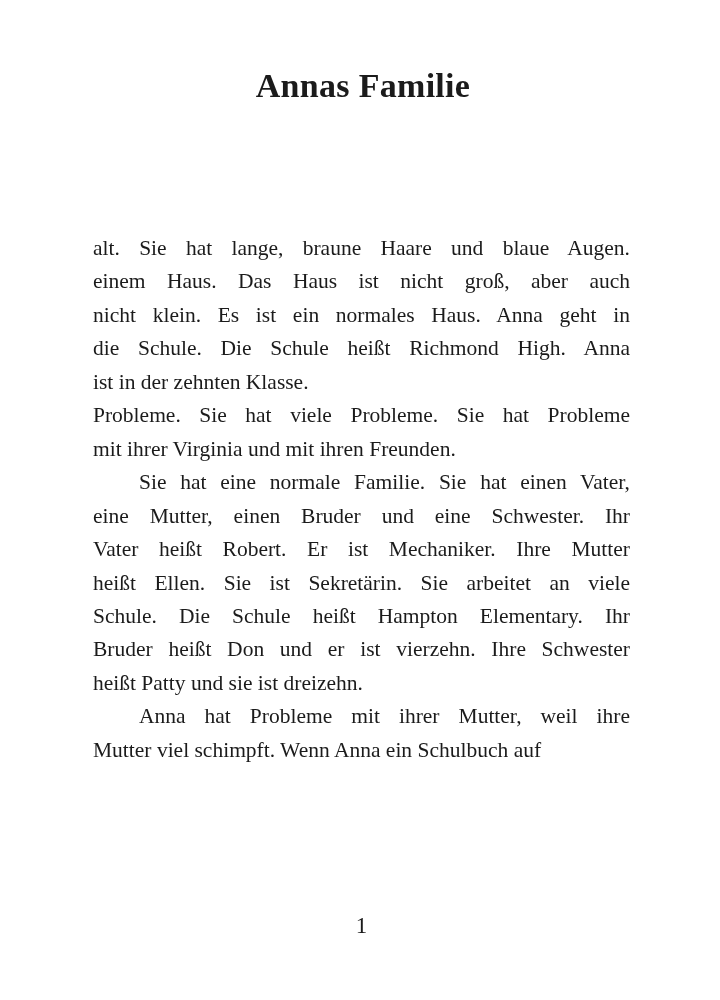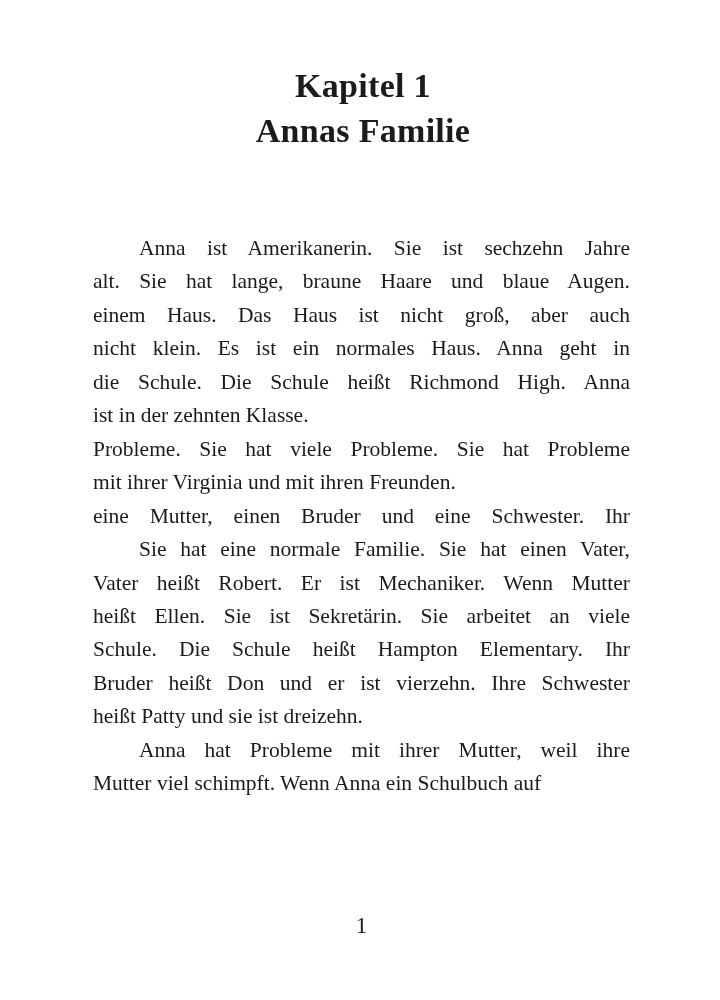--- a/index.html
+++ b/index.html
@@ -55,41 +55,39 @@
     font-size: 23px;
     line-height: 30px;
   }
 </style>
 </head>
 <body>
 
 <div class="page">
 
   <header class="heading">
-    <div>Kapitel 1</div>
     <div>Annas Familie</div>
   </header>
 
   <main class="bodytext" id="bodytext">
       <div class="para">
-        <div class="line just indent">Anna ist Amerikanerin. Sie ist sechzehn Jahre</div>
         <div class="line just">alt. Sie hat lange, braune Haare und blaue Augen.</div>
         <div class="line just">einem Haus. Das Haus ist nicht groß, aber auch</div>
         <div class="line just">nicht klein. Es ist ein normales Haus. Anna geht in</div>
         <div class="line just">die Schule. Die Schule heißt Richmond High. Anna</div>
         <div class="line">ist in der zehnten Klasse.</div>
       </div>
       <div class="para">
         <div class="line just">Probleme. Sie hat viele Probleme. Sie hat Probleme</div>
         <div class="line">mit ihrer Virginia und mit ihren Freunden.</div>
       </div>
       <div class="para">
+        <div class="line just indent">Sie hat eine normale Familie. Sie hat einen Vater,</div>
         <div class="line just">eine Mutter, einen Bruder und eine Schwester. Ihr</div>
-        <div class="line just indent">Sie hat eine normale Familie. Sie hat einen Vater,</div>
-        <div class="line just">Vater heißt Robert. Er ist Mechaniker. Wenn Mutter</div>
+        <div class="line just">Vater heißt Robert. Er ist Mechaniker. Ihre Mutter</div>
         <div class="line just">heißt Ellen. Sie ist Sekretärin. Sie arbeitet an viele</div>
         <div class="line just">Schule. Die Schule heißt Hampton Elementary. Ihr</div>
         <div class="line just">Bruder heißt Don und er ist vierzehn. Ihre Schwester</div>
         <div class="line">heißt Patty und sie ist dreizehn.</div>
       </div>
       <div class="para">
         <div class="line just indent">Anna hat Probleme mit ihrer Mutter, weil ihre</div>
         <div class="line">Mutter viel schimpft. Wenn Anna ein Schulbuch auf</div>
       </div>
     </main>

